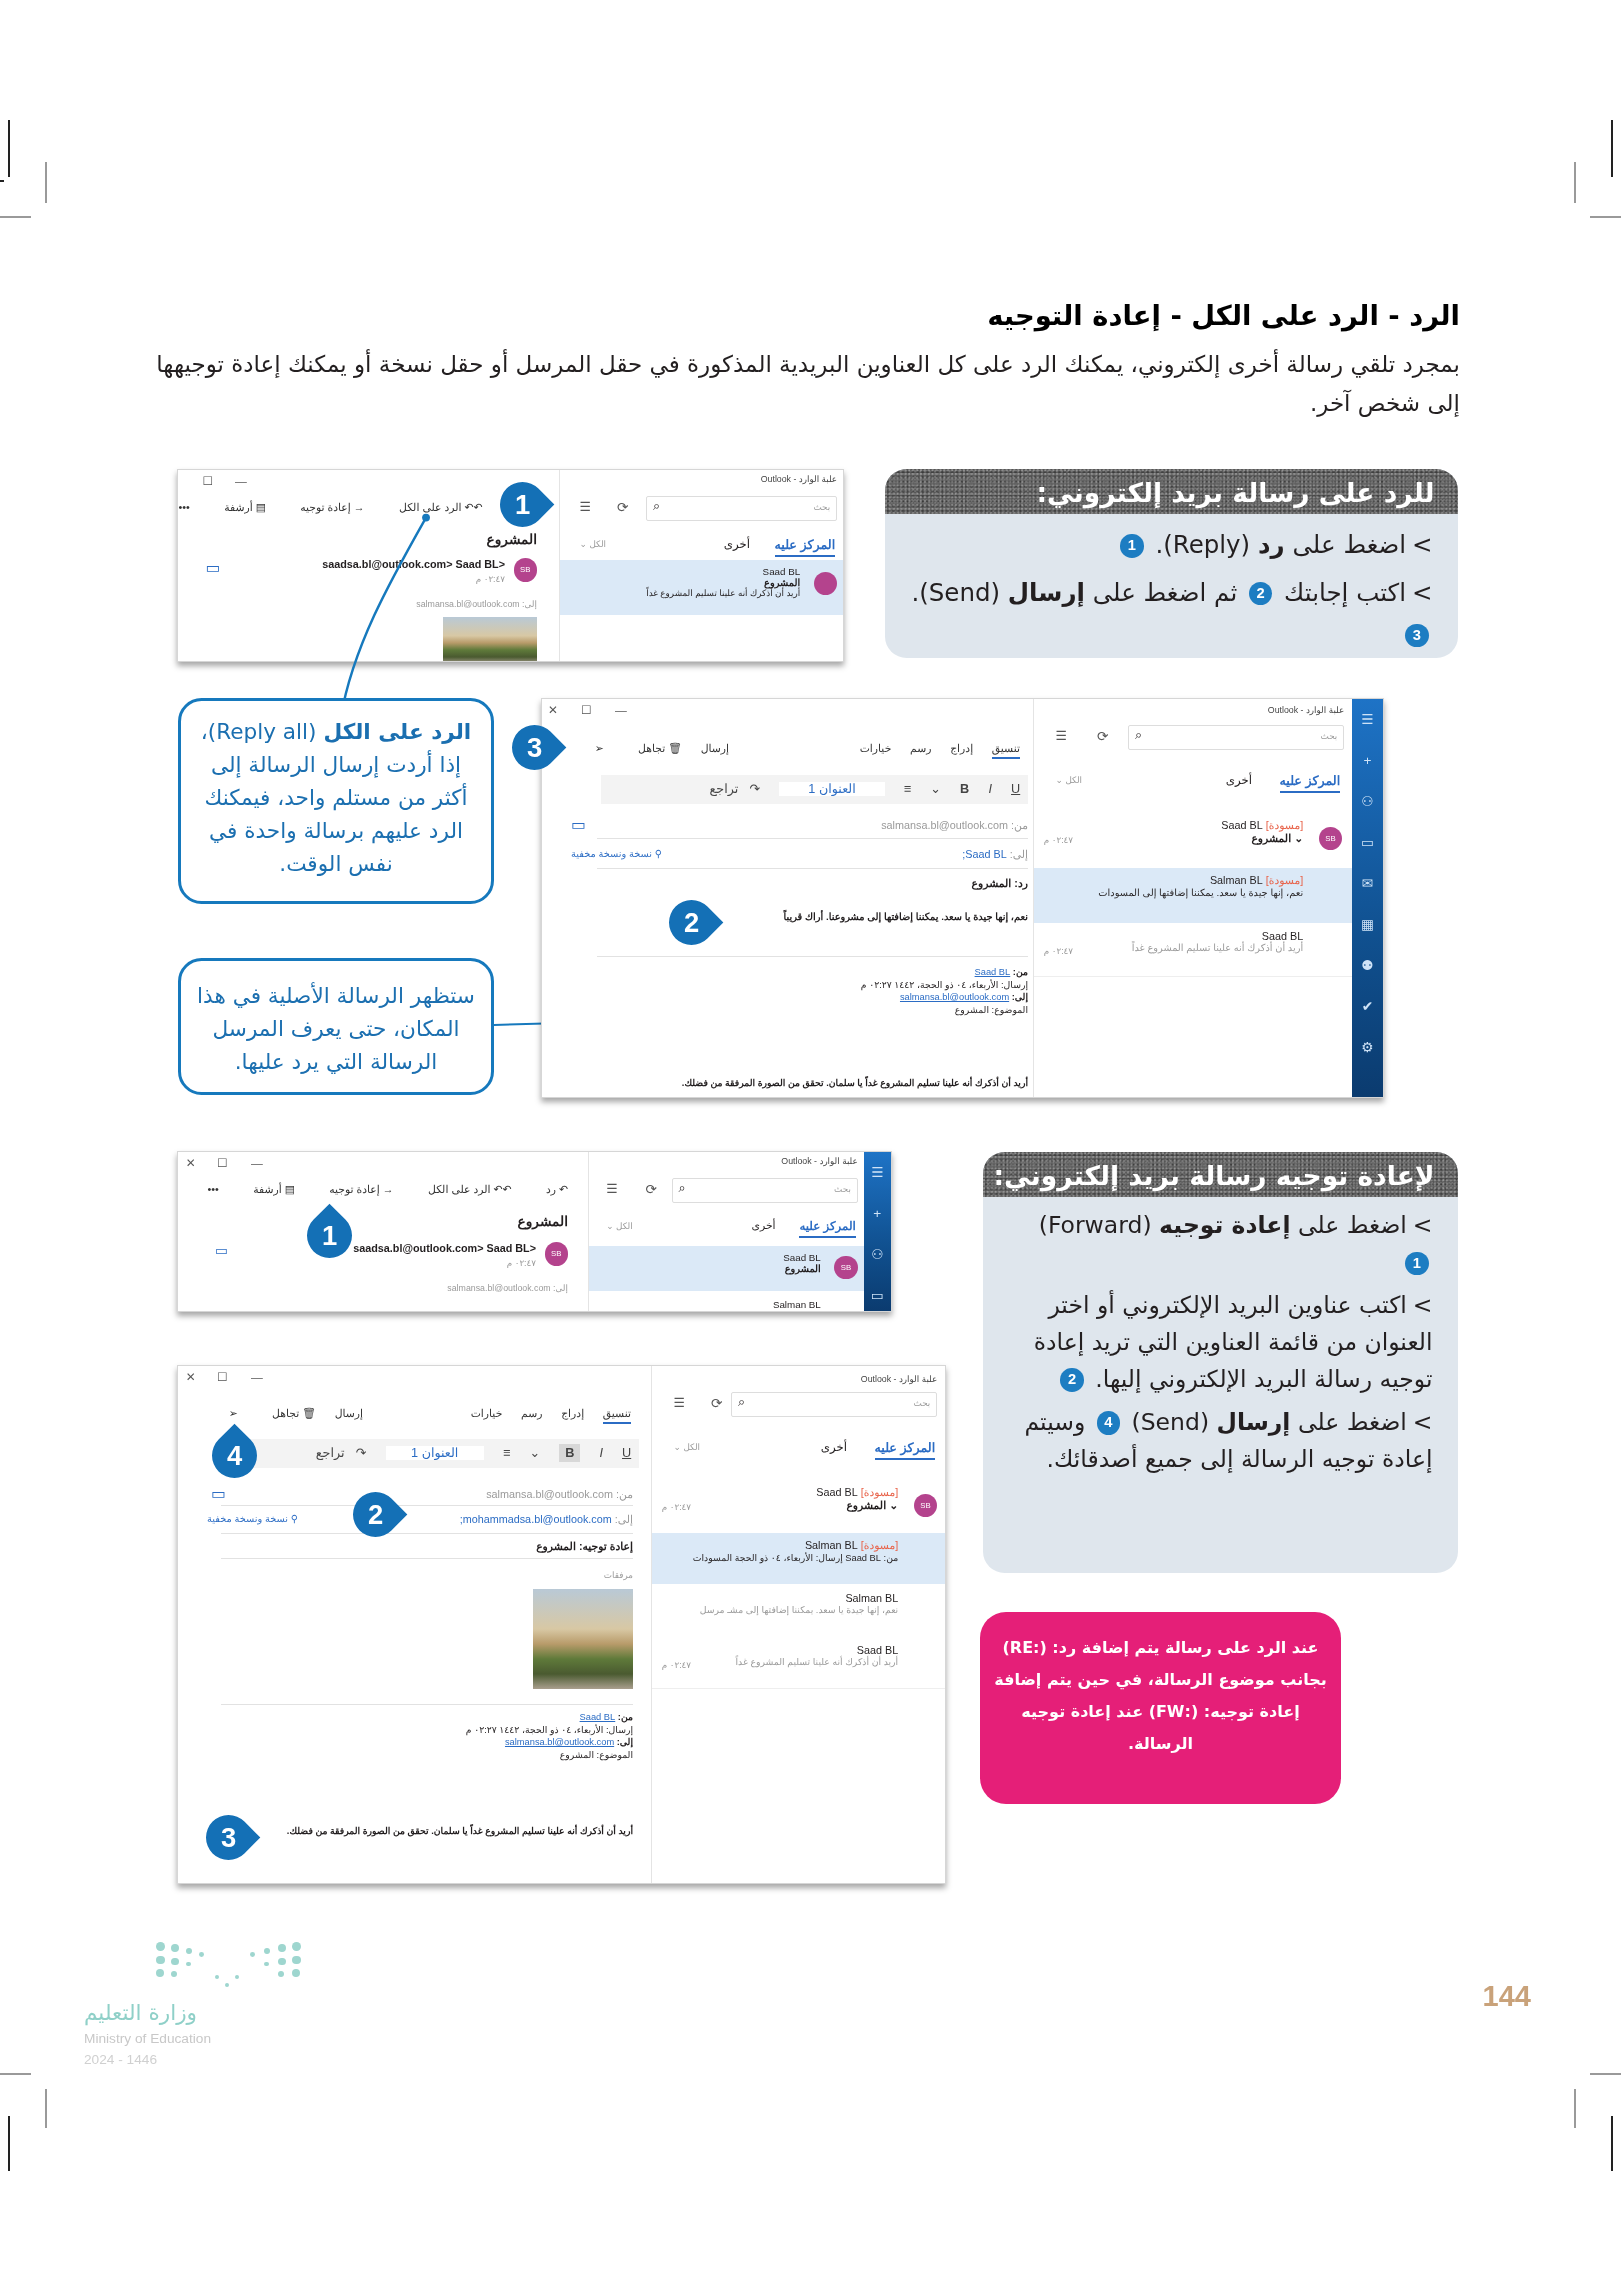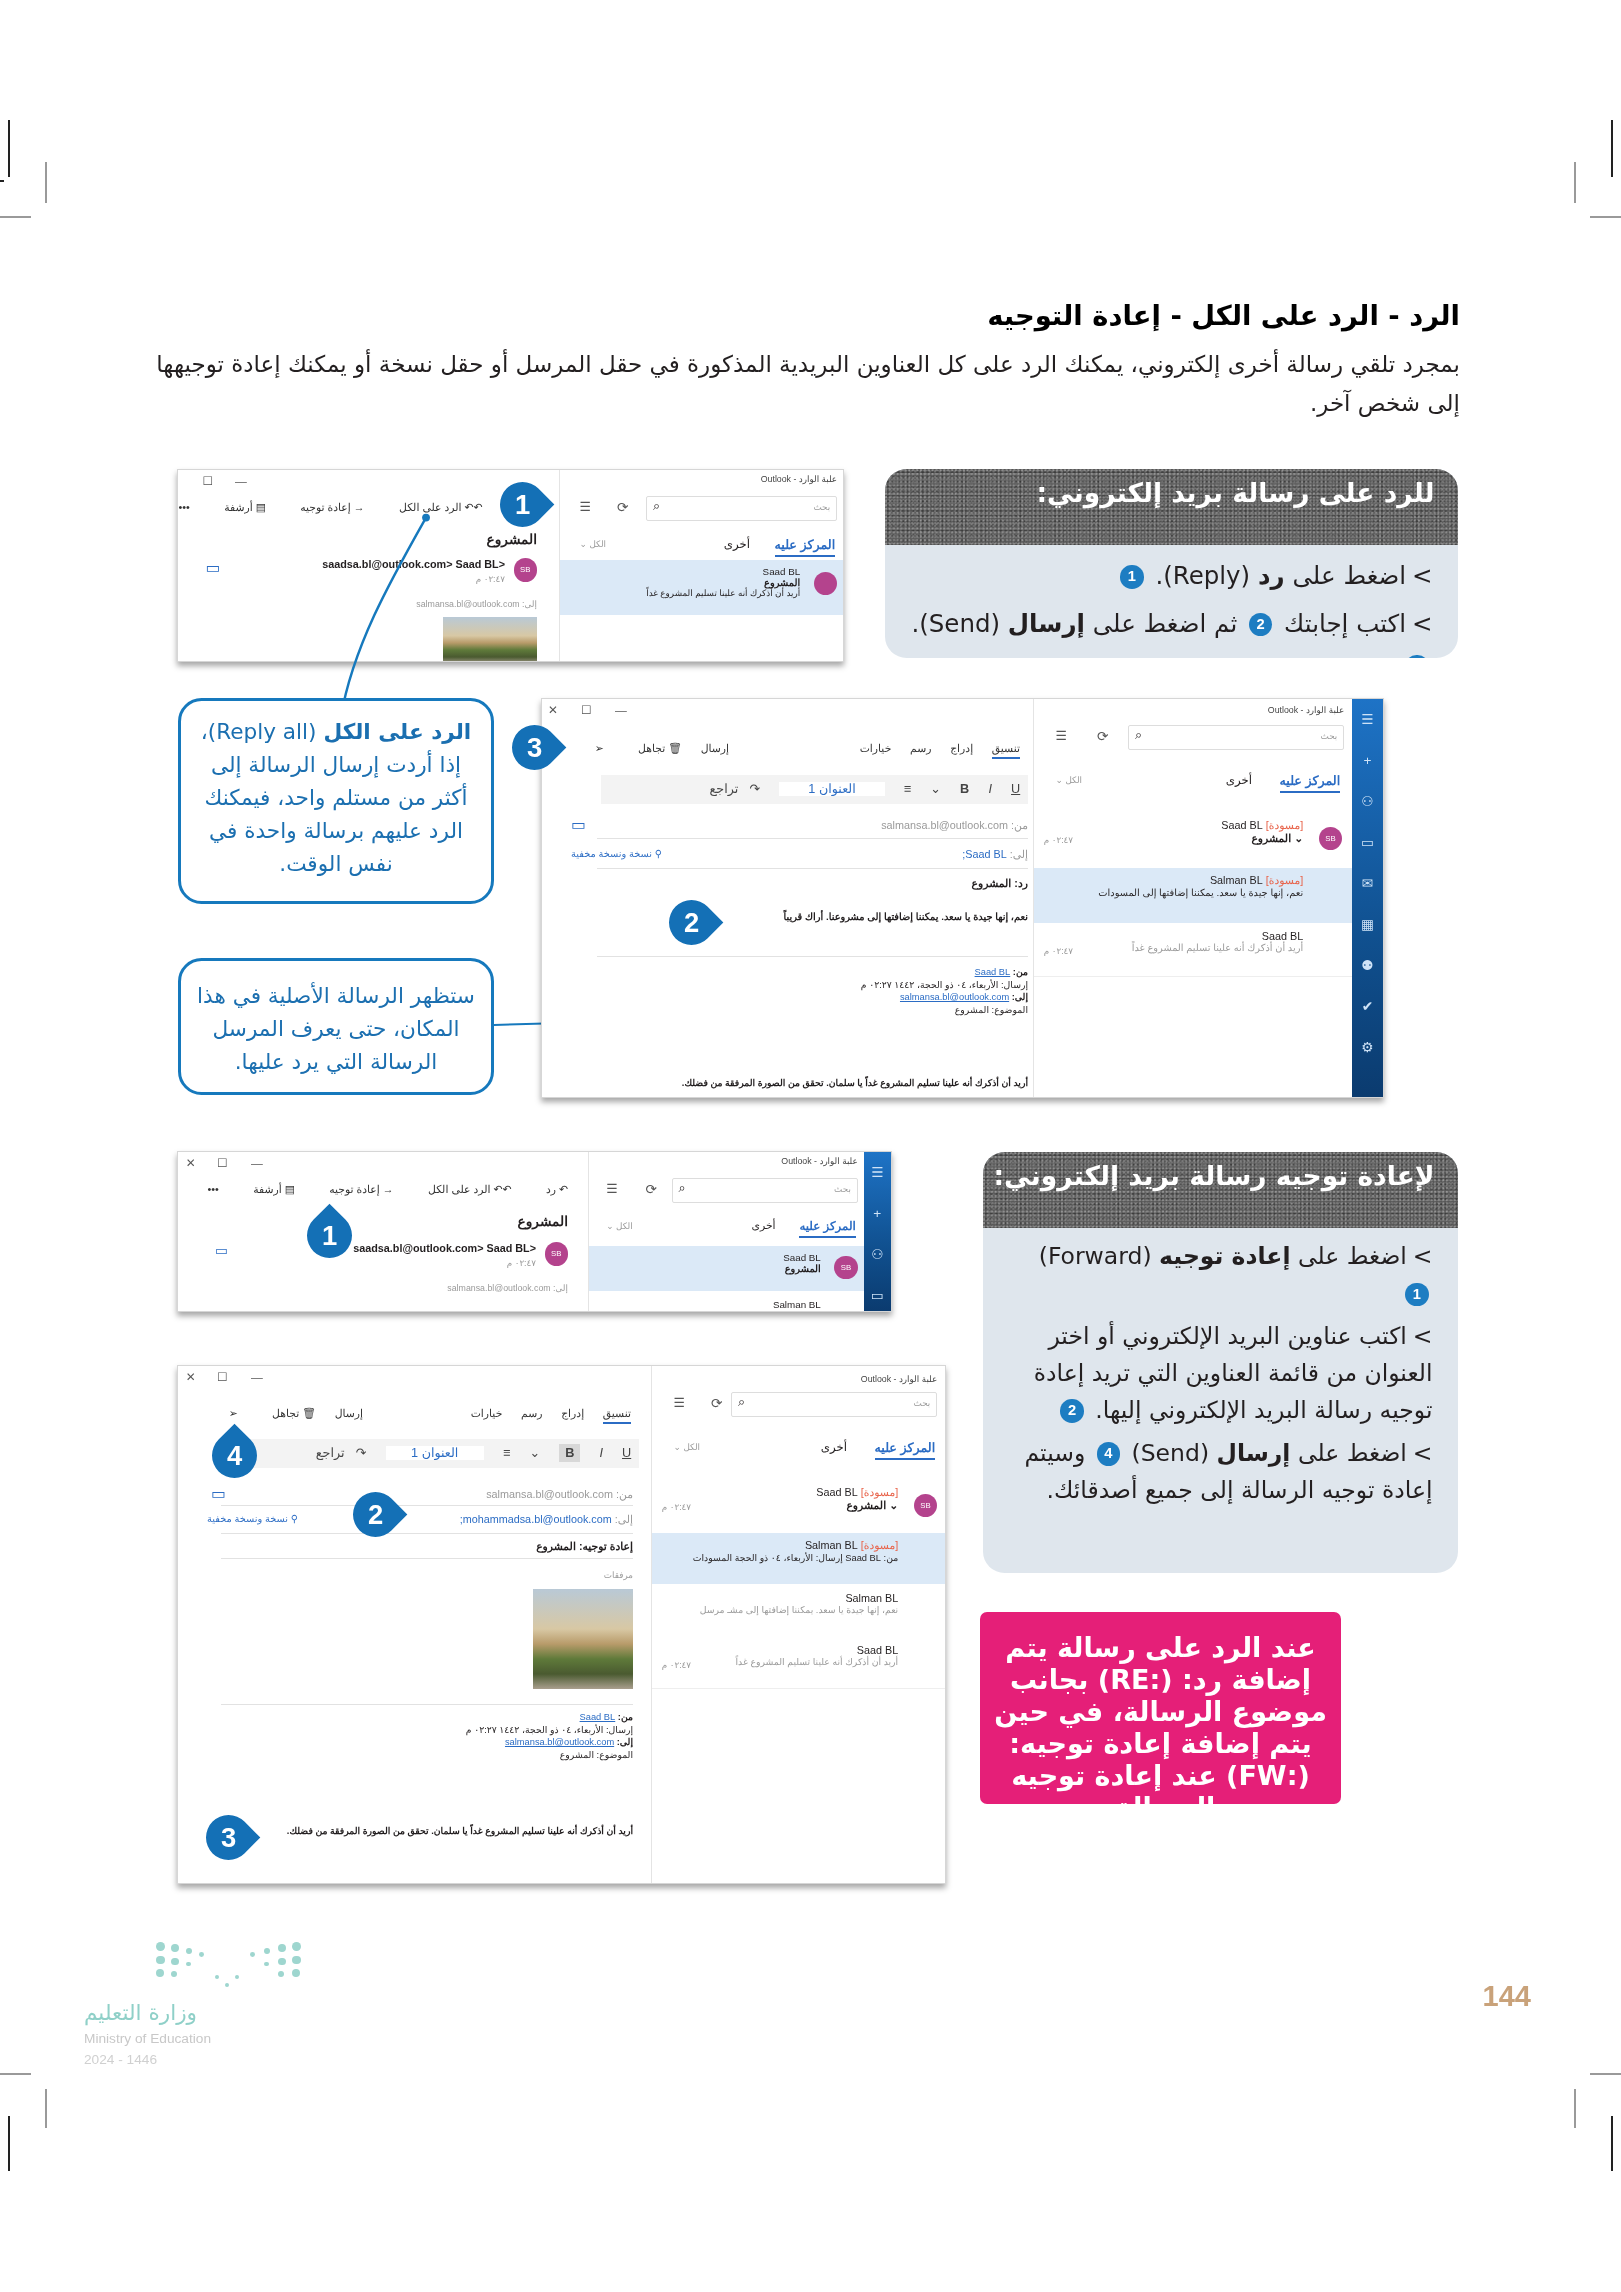--- a/index.html
+++ b/index.html
@@ -11,21 +11,21 @@
   .crop { position: absolute; background: #222; }
   .crop.g { background: #9a9a9a; }
 
   
   #section-title { right: 161px; top: 300px; font-size: 27.4px; font-weight: bold; color: #000000; direction: rtl; }
   #intro { right: 161px; top: 345px; width: 1304px; font-size: 23px; line-height: 39px; direction: rtl; text-align: right; color: #231f20; }
 
   
   .panel { position: absolute; background: #dfe6ed; border-radius: 21.6px; overflow: hidden; }
   .panel-head {
-    height: 76px; direction: rtl; text-align: right; padding: 7.8px 23.5px 0 0;
+    height: 45px; direction: rtl; text-align: right; padding: 7.8px 23.5px 0 0;
     color: #fff; font-size: 26.5px; font-weight: bold;
     background-color: #555;
     background-image:
       radial-gradient(circle at 20% 30%, rgba(255,255,255,.25) 1px, transparent 1.5px),
       radial-gradient(circle at 70% 60%, rgba(0,0,0,.35) 1px, transparent 1.5px),
       radial-gradient(circle at 40% 80%, rgba(255,255,255,.18) 1px, transparent 1.5px);
     background-size: 3.9px 3.9px, 4.9px 4.9px, 2.9px 2.9px;
   }
   .panel-body { direction: rtl; text-align: right; padding: 9.8px 25.5px 0 17.6px; font-size: 24.5px; line-height: 42px; }
   .step { margin-bottom: 5.9px; }
@@ -40,22 +40,22 @@
 
   
   .callout {
     position: absolute; border: 3.9px solid #1679bd; border-radius: 23.5px; background: #fff;
     color: #1b6fb0; font-size: 21.6px; line-height: 33px; text-align: center; direction: rtl;
     padding: 13.7px 9.8px;
   }
   .callout b { color: #1b6fb0; }
 
   .note-pink {
-    position: absolute; background: #e51f78; border-radius: 7px; color: #fff;
-    font-size: 27px; font-weight: bold; line-height: 32px; direction: rtl; text-align: center;
+    position: absolute; background: #e51f78; border-radius: 26px; color: #fff;
+    font-size: 16px; font-weight: bold; line-height: 32px; direction: rtl; text-align: center;
     padding: 19.6px 13.7px;
   }
 
   
   .win {
     position: absolute; background: #fff; border: 1px solid #d6d6d6;
     box-shadow: 0 3.9px 5.9px rgba(0,0,0,.35); overflow: hidden; font-family: "Liberation Sans", sans-serif;
   }
   .wctl { position: absolute; top: 3.9px; font-size: 11.8px; color: #555; }
   .tiny { font-size: 10.8px; color: #444; }

